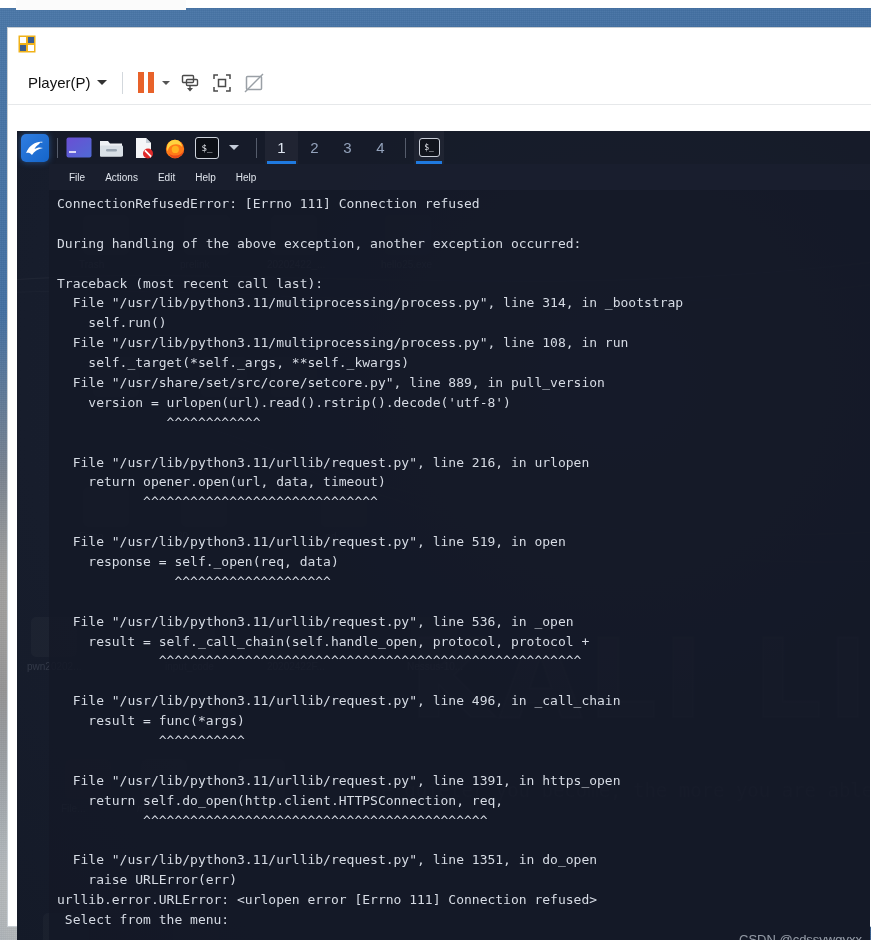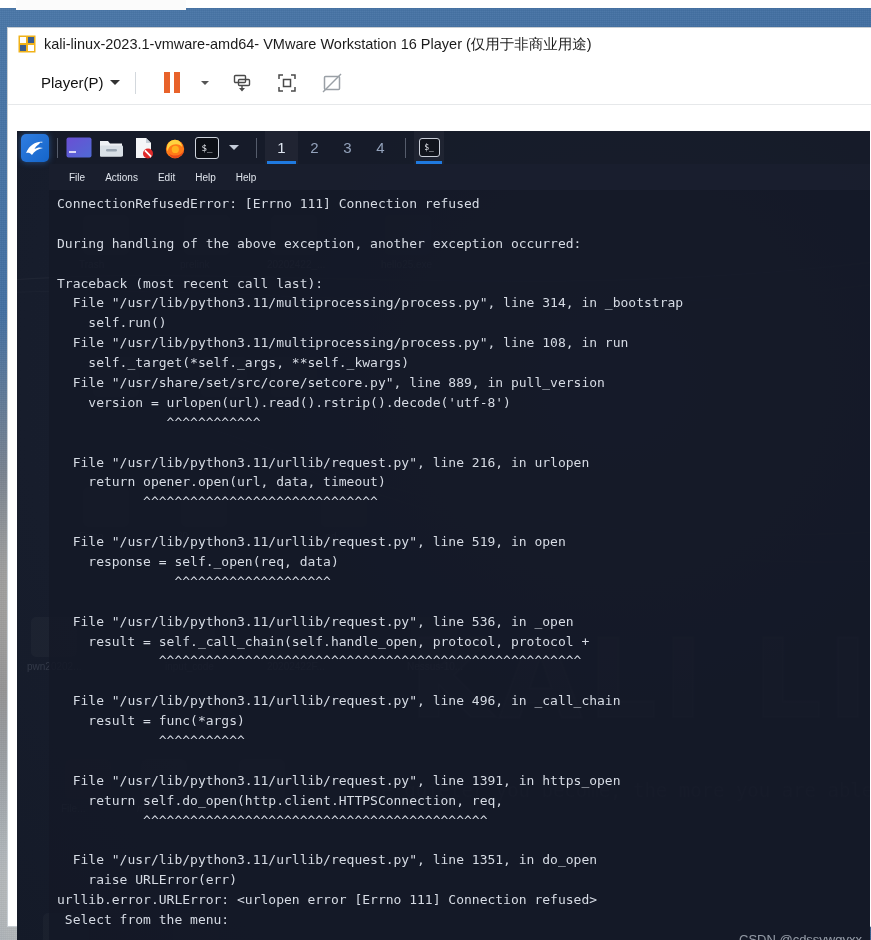--- a/index.html
+++ b/index.html
@@ -43,21 +43,21 @@
   }
   #vm-icon{width:18px;height:18px;position:relative;flex:none;}
   #vm-title{
     font-size:14.5px;color:#1b1b1b;white-space:nowrap;
     font-family:"Liberation Sans", sans-serif;
   }
   #vm-toolbar{
     height:43px;display:flex;align-items:center;gap:0px;padding-left:16px;
     background:#ffffff;border-bottom:1px solid #e6e8ea;
   }
-  .tb-item{display:flex;align-items:center;gap:6px;height:30px;padding:0 4px;margin-left:13px;}
+  .tb-item{display:flex;align-items:center;gap:6px;height:30px;padding:0 4px;}
   #player-menu{font-size:15px;color:#111;}
   .caret{
     width:0;height:0;border-left:5px solid transparent;border-right:5px solid transparent;
     border-top:5px solid #333;
   }
   .caret.sm{border-left-width:4px;border-right-width:4px;border-top-width:4px;border-top-color:#555;}
   .tb-sep{width:1px;height:22px;background:#d3d8dd;margin:0 11px;}
   #pause-ico{display:flex;gap:4px;}
   #pause-ico i{display:block;width:6px;height:21px;background:#e8622a;}
   .vm-svg{display:block;}
@@ -178,21 +178,20 @@
   <div id="vm-titlebar">
     <div id="vm-icon">
       <svg width="18" height="18" viewBox="0 0 18 18" class="vm-svg">
         <rect x="0.5" y="0.5" width="17" height="17" fill="#f0b21a"></rect>
         <rect x="2" y="2" width="6" height="6" fill="#ffffff"></rect>
         <rect x="10" y="2" width="6" height="6" fill="#3b5d8f"></rect>
         <rect x="2" y="10" width="6" height="6" fill="#3b5d8f"></rect>
         <rect x="10" y="10" width="6" height="6" fill="#ffffff"></rect>
       </svg>
     </div>
-    <div id="vm-title">kali-linux-2023.1-vmware-amd64- VMware Workstation 16 Player (仅用于非商业用途)</div>
   </div>
 
   <div id="vm-toolbar">
     <div class="tb-item">
       <span id="player-menu">Player(P)</span>
       <span class="caret"></span>
     </div>
     <div class="tb-sep"></div>
     <div class="tb-item">
       <span id="pause-ico">

